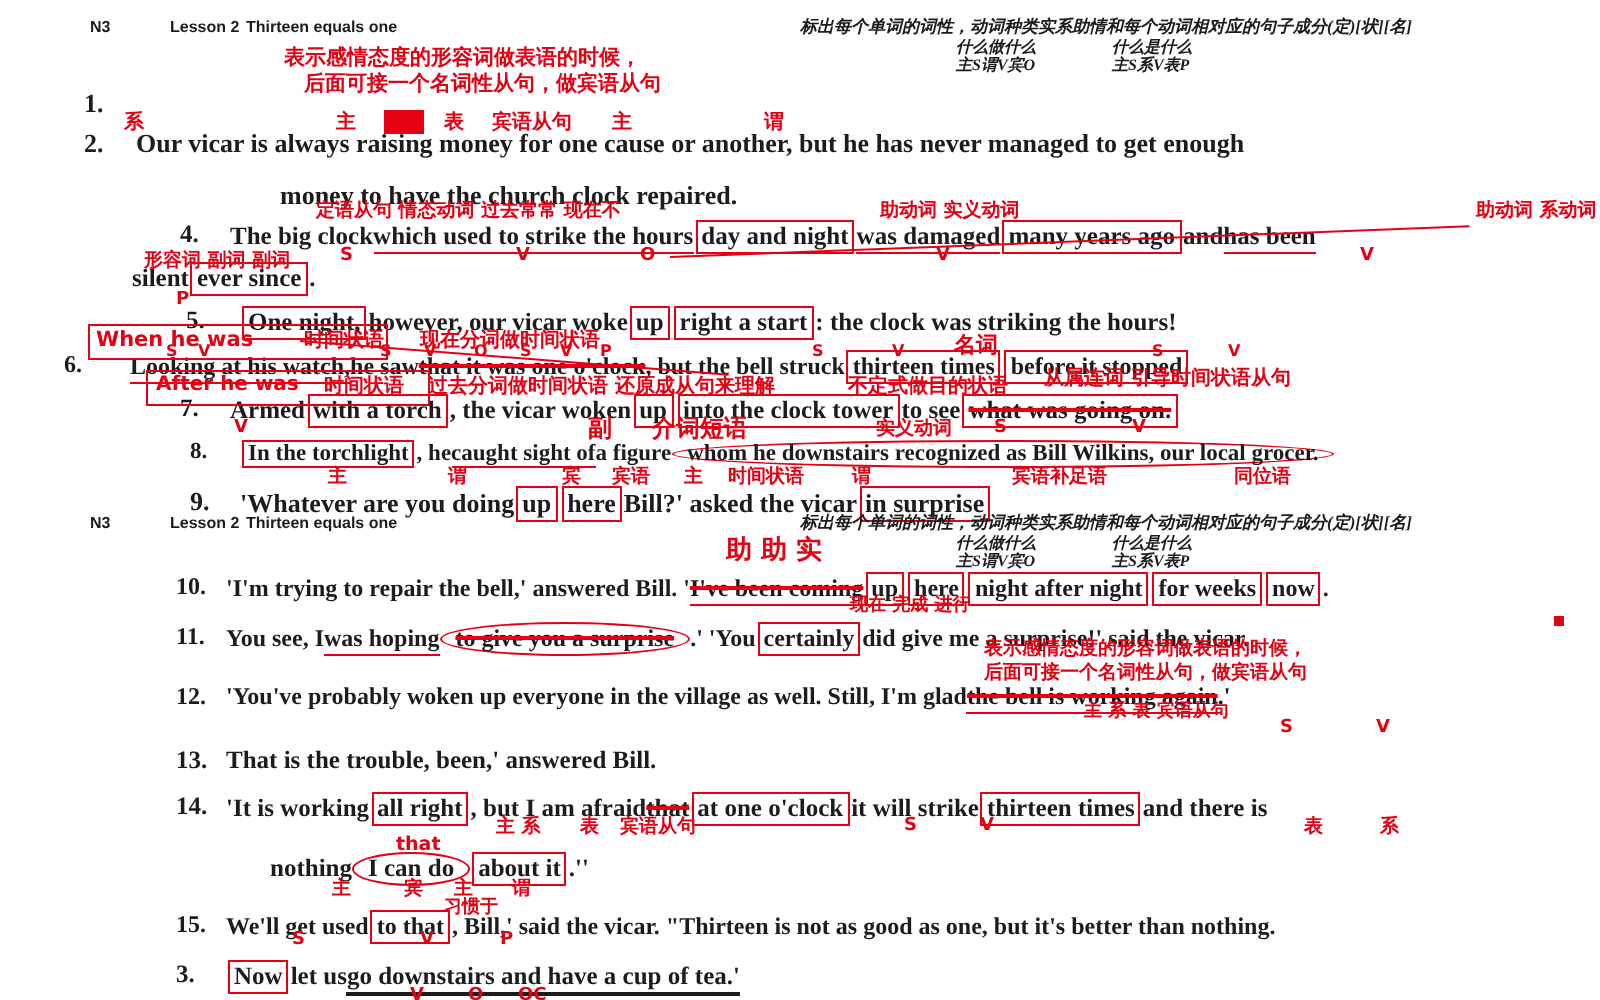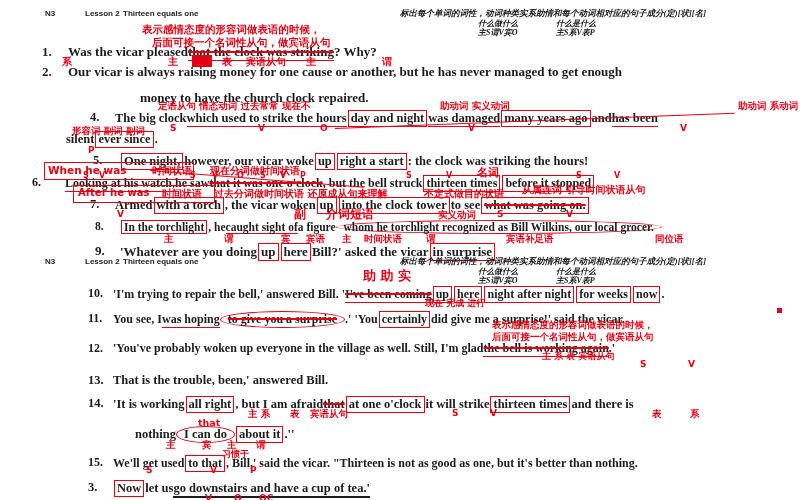--- a/index.html
+++ b/index.html
@@ -23,21 +23,20 @@
   .shape.dot{background:#e60013;}
   .shape.rect{border:1.6px solid #e60013;background:transparent;}
   .shape.sline{height:0;border-top:1.4px solid #e60013;transform-origin:left center;}
 </style>
 </head>
 <body>
 
 <div id="doc">
     <div class="line" style="top: 44px; font-size: 13px;">
       <span class="num" style="left: 42px;">1.</span>
-      <span class="txt" style="left: 68px;"><span>Was the vicar pleased </span><span class="m-strike m-u">that the clock was striking</span><span>? Why?</span></span>
     </div>
     <div class="line" style="top: 64px; font-size: 13px;">
       <span class="num" style="left: 42px;">2.</span>
       <span class="txt" style="left: 68px;"><span>Our vicar is always raising money for one cause or another, but he has never managed to get enough</span></span>
     </div>
     <div class="line" style="top: 90px; font-size: 13px;">
       <span class="txt" style="left: 140px;"><span>money to have the church clock repaired.</span></span>
     </div>
     <div class="line" style="top: 110px; font-size: 12.5px;">
       <span class="num" style="left: 90px;">4.</span>
@@ -53,21 +52,21 @@
     <div class="line" style="top: 175px; font-size: 12px;">
       <span class="num" style="left: 32px;">6.</span>
       <span class="txt" style="left: 65px;"><span class="m-u">Looking at his watch,</span><span> he saw </span><span class="m-strike">that it was one o'clock</span><span>, but the bell struck </span><span class="m-box">thirteen times</span><span> </span><span class="m-box">before it stopped</span></span>
     </div>
     <div class="line" style="top: 197px; font-size: 12.5px;">
       <span class="num" style="left: 90px;">7.</span>
       <span class="txt" style="left: 115px;"><span>Armed </span><span class="m-box">with a torch</span><span>, the vicar woken </span><span class="m-box">up</span><span> </span><span class="m-box">into the clock tower</span><span> to see </span><span class="m-box m-strike">what was going on.</span></span>
     </div>
     <div class="line" style="top: 220px; font-size: 11.5px;">
       <span class="num" style="left: 95px;">8.</span>
-      <span class="txt" style="left: 120px;"><span class="m-box">In the torchlight</span><span>, he </span><span class="m-u">caught sight of</span><span> a figure </span><span class="m-oval">whom he torchlight recognized as Bill Wilkins, our local grocer.</span></span>
+      <span class="txt" style="left: 120px;"><span class="m-box">In the torchlight</span><span>, he </span><span class="m-u">caught sight of</span><span> a figure </span><span class="m-oval">whom he downstairs recognized as Bill Wilkins, our local grocer.</span></span>
     </div>
     <div class="line" style="top: 243px; font-size: 13px;">
       <span class="num" style="left: 95px;">9.</span>
       <span class="txt" style="left: 120px;"><span>'Whatever are you doing </span><span class="m-box">up</span><span> </span><span class="m-box">here</span><span> Bill?' asked the vicar </span><span class="m-box">in surprise</span></span>
     </div>
     <div class="line" style="top: 286px; font-size: 12px;">
       <span class="num" style="left: 88px;">10.</span>
       <span class="txt" style="left: 113px;"><span>'I'm trying to repair the bell,' answered Bill. '</span><span class="m-strike m-u">I've been coming</span><span> </span><span class="m-box">up</span><span> </span><span class="m-box">here</span><span> </span><span class="m-box m-u">night after night</span><span> </span><span class="m-box">for weeks</span><span> </span><span class="m-box">now</span><span>.</span></span>
     </div>
     <div class="line" style="top: 311px; font-size: 12px; padding-left: 13px;">
@@ -151,21 +150,21 @@
     <span class="note" style="left: 497px; top: 210px; font-size: 9px;">S</span>
     <span class="note" style="left: 566px; top: 210px; font-size: 9px;">V</span>
     <span class="note" style="left: 164px; top: 234px; font-size: 9.5px;">主</span>
     <span class="note" style="left: 224px; top: 234px; font-size: 9.5px;">谓</span>
     <span class="note" style="left: 281px; top: 234px; font-size: 9.5px;">宾</span>
     <span class="note" style="left: 306px; top: 234px; font-size: 9.5px;">宾语</span>
     <span class="note" style="left: 342px; top: 234px; font-size: 9.5px;">主</span>
     <span class="note" style="left: 364px; top: 234px; font-size: 9.5px;">时间状语</span>
     <span class="note" style="left: 426px; top: 234px; font-size: 9.5px;">谓</span>
     <span class="note" style="left: 506px; top: 234px; font-size: 9.5px;">宾语补足语</span>
-    <span class="note" style="left: 632px; top: 234px; font-size: 9.5px; padding-left: 23px;">同位语</span>
+    <span class="note" style="left: 594px; top: 234px; font-size: 9.5px; padding-left: 23px;">同位语</span>
     <span class="note k" style="left: 45px; top: 258px; font-size: 8px;">N3</span>
     <span class="note k" style="left: 85px; top: 258px; font-size: 8px;">Lesson 2</span>
     <span class="note k" style="left: 123px; top: 258px; font-size: 8px;">Thirteen equals one</span>
     <span class="note kc" style="left: 400px; top: 257px; font-size: 8.5px;">标出每个单词的词性，动词种类实系助情和每个动词相对应的句子成分(定)[状][名]</span>
     <span class="note kc" style="left: 478px; top: 268px; font-size: 8px;">什么做什么</span>
     <span class="note kc" style="left: 556px; top: 268px; font-size: 8px;">什么是什么</span>
     <span class="note kc" style="left: 478px; top: 277px; font-size: 8px;">主S谓V宾O</span>
     <span class="note kc" style="left: 556px; top: 277px; font-size: 8px;">主S系V表P</span>
     <span class="note" style="left: 363px; top: 269px; font-size: 13px;">助  助  实</span>
     <span class="note" style="left: 425px; top: 299px; font-size: 9px;">现在 完成  进行</span>

